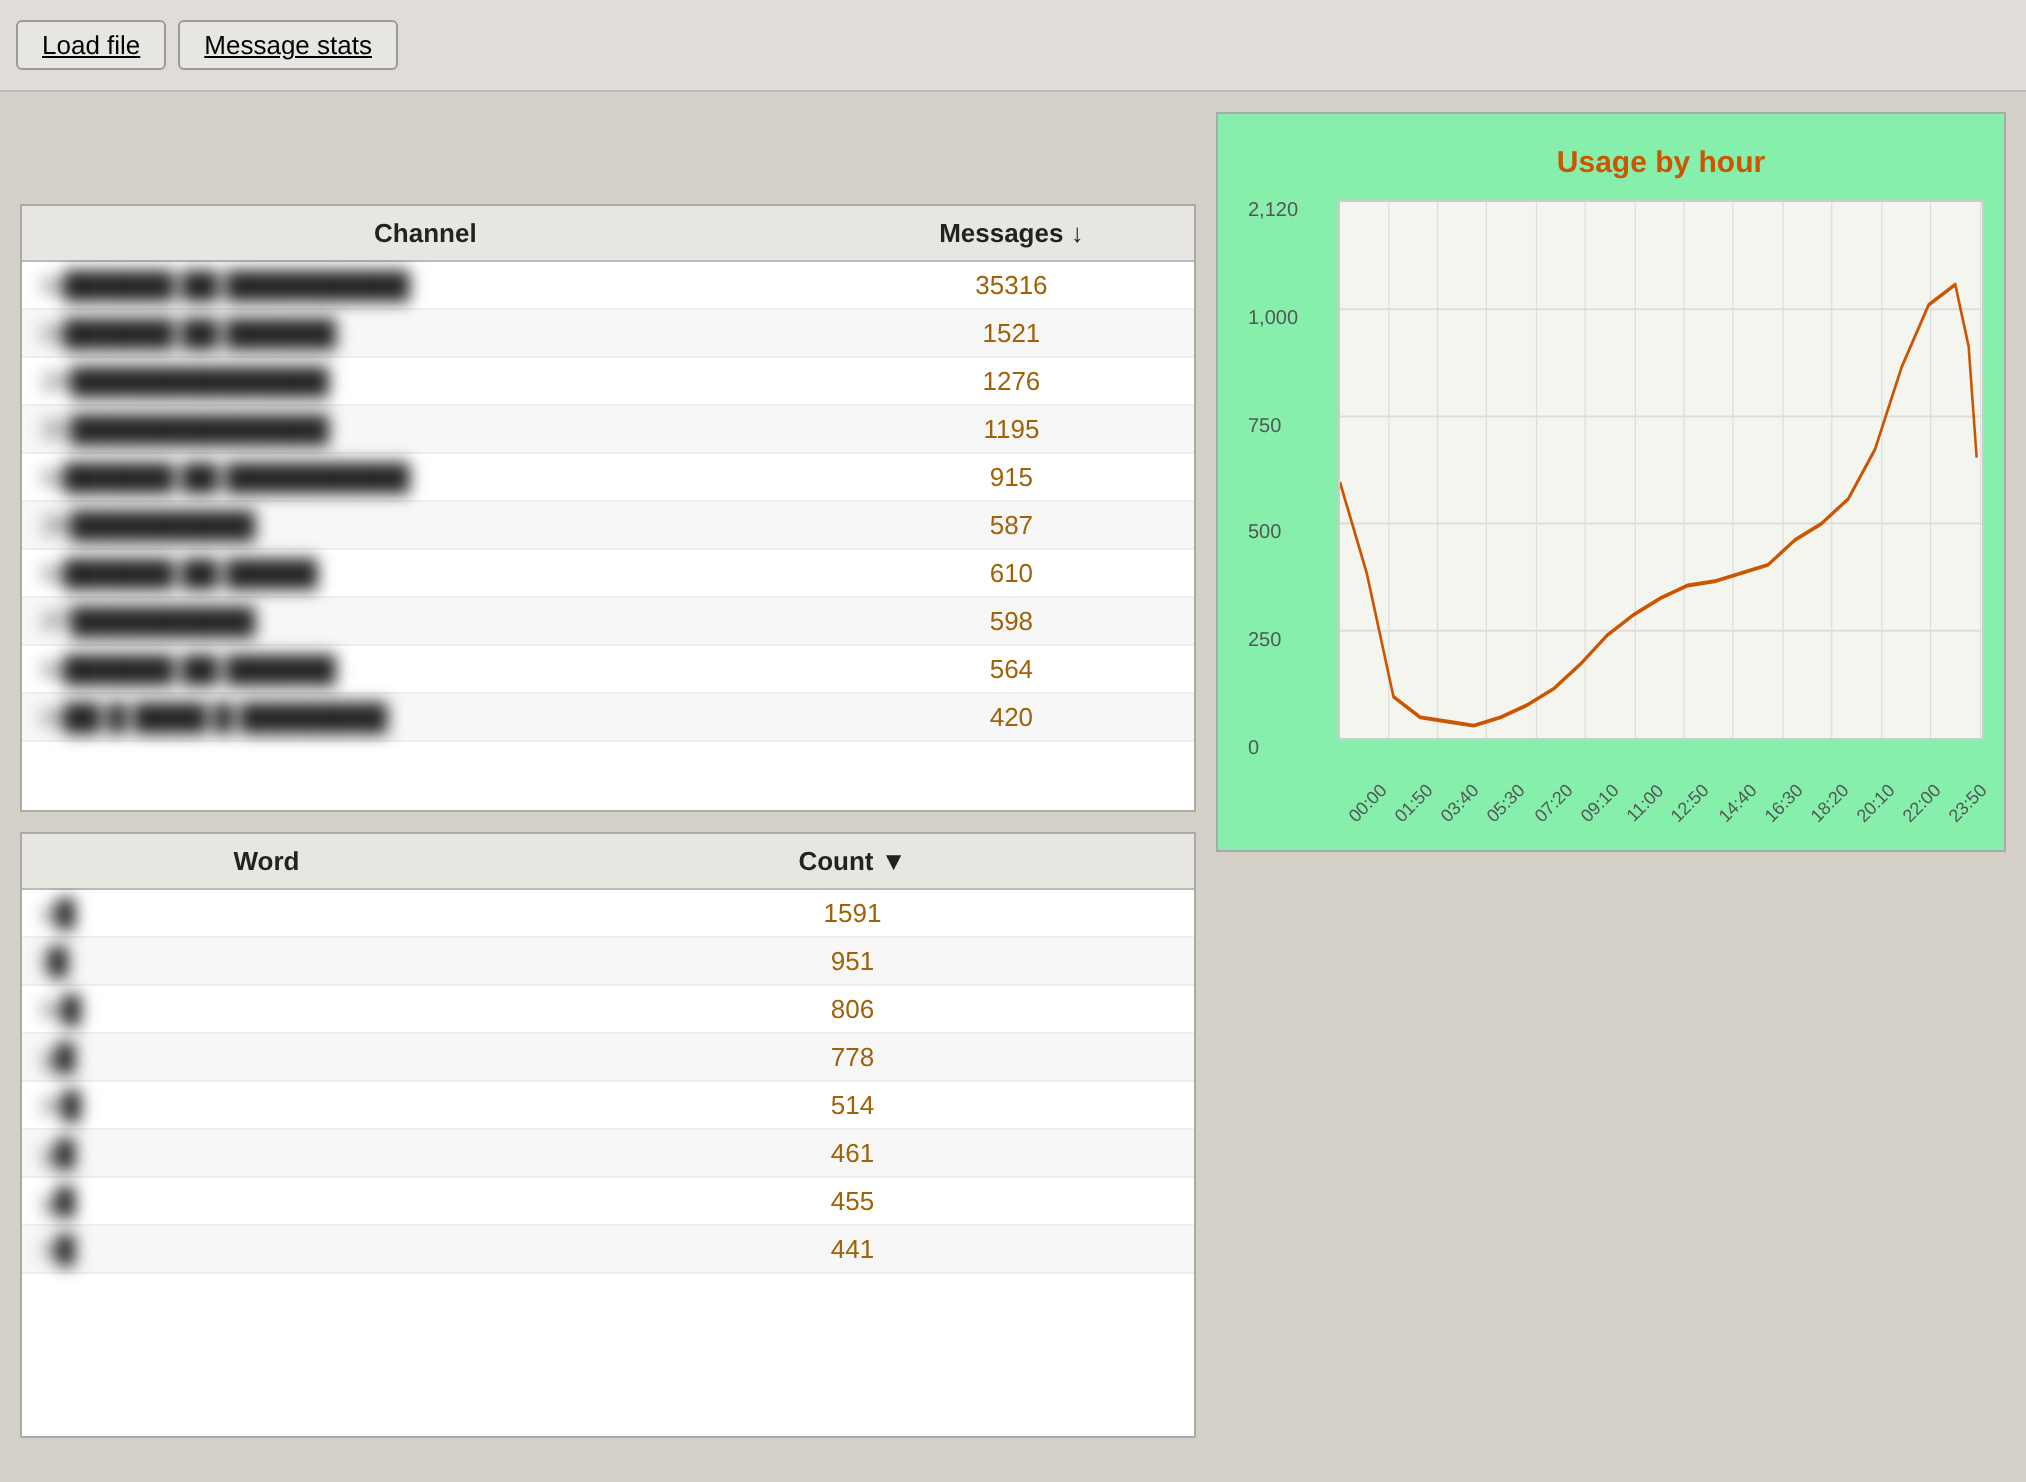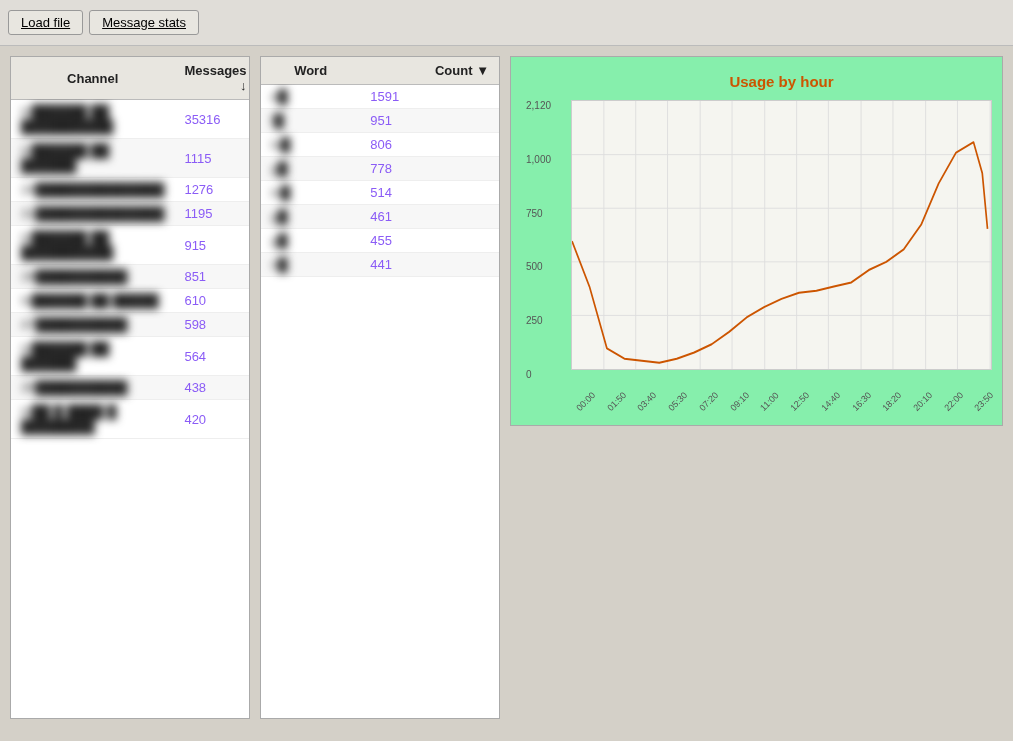--- a/index.html
+++ b/index.html
@@ -30,23 +30,24 @@
     }
     .main-content {
       display: flex;
       flex-direction: row;
       gap: 10px;
       padding: 10px;
       height: calc(741px - 58px);
     }
     .left-panel {
       display: flex;
-      flex-direction: row;
+      flex-direction: column;
       gap: 10px;
-      width: 490px;
+      width: 588px;
+      margin-top: 46px;
     }
     .table-container {
       background: #fff;
       border: 1px solid #aaa;
       overflow: hidden;
       flex: 1;
       display: flex;
       flex-direction: column;
     }
     .table-wrapper {
@@ -62,38 +63,37 @@
       border-bottom: 1px solid #bbb;
       padding: 6px 10px;
       text-align: center;
       font-weight: bold;
       position: sticky;
       top: 0;
       z-index: 1;
     }
     table thead th.sortable {
       cursor: pointer;
-      text-align: right;
     }
     table tbody tr {
       border-bottom: 1px solid #eee;
     }
     table tbody tr:nth-child(even) { background: #f7f7f7; }
     table tbody td {
       padding: 4px 10px;
     }
     table tbody td:first-child {
       color: #222;
       filter: blur(4px);
       user-select: none;
     }
     table tbody td:last-child {
-      color: #8b5cf6;
+      color: #a16207;
       font-weight: 500;
-      text-align: left;
+      text-align: center;
     }
     .right-panel {
       flex: 1;
       display: flex;
       flex-direction: column;
     }
     .chart-container {
       background: #86efac;
       border: 1px solid #aaa;
       padding: 16px 10px 40px 60px;
@@ -188,53 +188,49 @@
               <th class="sortable">Messages <span>↓</span></th>
             </tr>
           </thead>
           <tbody id="channel-tbody">
           <tr>
                 <td>In██████ ██ ██████████</td>
                 <td>35316</td>
               </tr>
               <tr>
                 <td>In██████ ██ ██████</td>
-                <td>1115</td>
+                <td>1521</td>
               </tr>
               <tr>
                 <td>24██████████████</td>
                 <td>1276</td>
               </tr>
               <tr>
                 <td>31██████████████</td>
                 <td>1195</td>
               </tr>
               <tr>
                 <td>In██████ ██ ██████████</td>
                 <td>915</td>
               </tr>
               <tr>
                 <td>26██████████</td>
-                <td>851</td>
+                <td>587</td>
               </tr>
               <tr>
                 <td>In██████ ██ █████</td>
                 <td>610</td>
               </tr>
               <tr>
                 <td>47██████████</td>
                 <td>598</td>
               </tr>
               <tr>
                 <td>In██████ ██ ██████</td>
                 <td>564</td>
-              </tr>
-              <tr>
-                <td>35██████████</td>
-                <td>438</td>
               </tr>
               <tr>
                 <td>In██ █ ████ █ ████████</td>
                 <td>420</td>
               </tr>
             </tbody>
         </table>
       </div>
     </div>
 

